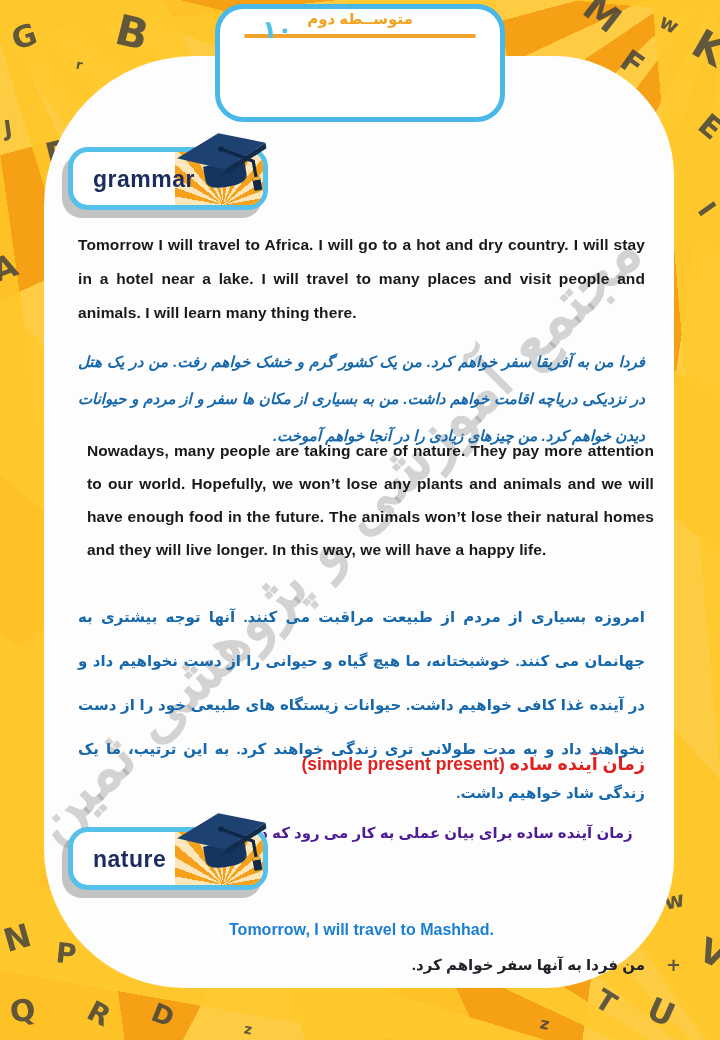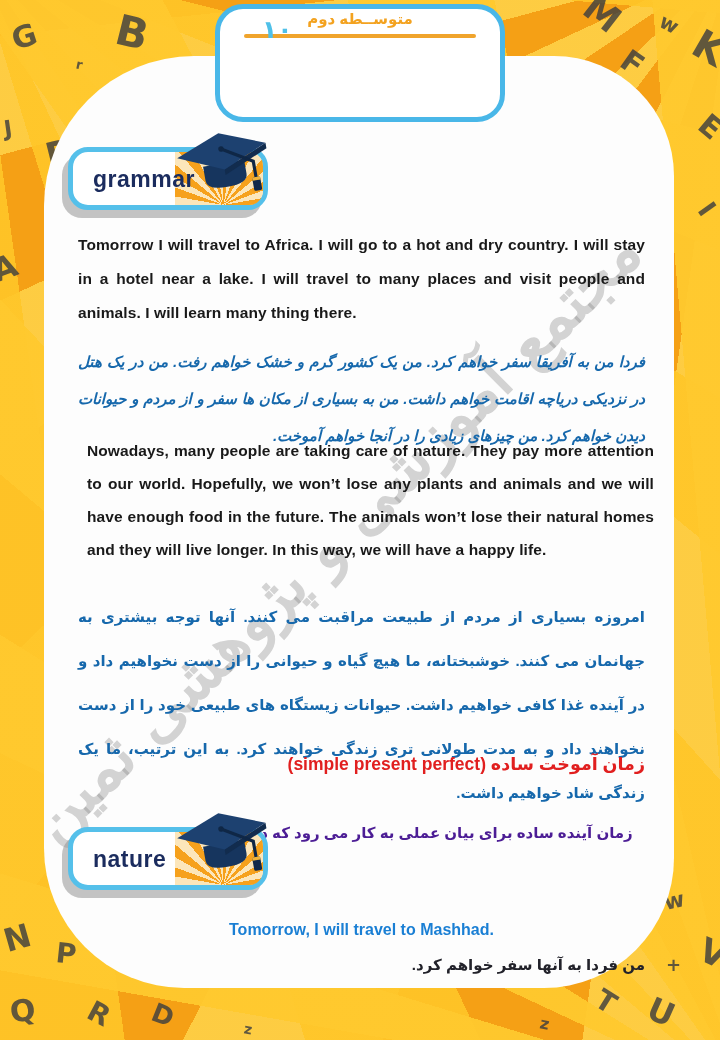--- a/index.html
+++ b/index.html
@@ -107,21 +107,21 @@
       <rect x="92" y="68" width="10" height="4" fill="#f0b43c"></rect>
     </g>
   </svg>
 </div>
 
 <p class="tx en p-en1">Tomorrow I will travel to Africa. I will go to a hot and dry country. I will stay in a hotel near a lake. I will travel to many places and visit people and animals. I will learn many thing there.</p>
 <p class="tx fa fa-blue p-fa1" dir="rtl">فردا من به آفریقا سفر خواهم کرد. من یک کشور گرم و خشک خواهم رفت. من در یک هتل در نزدیکی دریاچه اقامت خواهم داشت. من به بسیاری از مکان ها سفر و از مردم و حیوانات دیدن خواهم کرد. من چیزهای زیادی را در آنجا خواهم آموخت.</p>
 <p class="tx en p-en2">Nowadays, many people are taking care of nature. They pay more attention to our world. Hopefully, we won’t lose any plants and animals and we will have enough food in the future. The animals won’t lose their natural homes and they will live longer. In this way, we will have a happy life.</p>
 <p class="tx fa fa-blue p-fa2" dir="rtl">امروزه بسیاری از مردم از طبیعت مراقبت می کنند. آنها توجه بیشتری به جهانمان می کنند. خوشبختانه، ما هیچ گیاه و حیوانی را از دست نخواهیم داد و در آینده غذا کافی خواهیم داشت. حیوانات زیستگاه های طبیعی خود را از دست نخواهند داد و به مدت طولانی تری زندگی خواهند کرد. به این ترتیب، ما یک زندگی شاد خواهیم داشت.</p>
 
-<div class="tx topic-heading" dir="rtl">زمان آموخت ساده (simple present perfect)</div>
+<div class="tx topic-heading" dir="rtl">زمان آینده ساده (simple present present)</div>
 <div class="tx topic-desc" dir="rtl">زمان آینده ساده برای بیان عملی به کار می رود که در آینده انجام خواهد شد.</div>
 
 <div class="badge badge-example">
   <span class="sunburst"></span>
   <span class="label">nature</span>
   <svg class="cap" viewBox="0 0 120 100">
     <g transform="rotate(-10 60 40)">
       <path d="M34 44 L34 62 Q34 74 60 74 Q86 74 86 62 L86 44 Z" fill="#16355e"></path>
       <polygon points="60,52 116,28 116,35 60,59" fill="#122c4e"></polygon>
       <polygon points="60,6 116,28 60,52 4,28" fill="#1d4170"></polygon>

